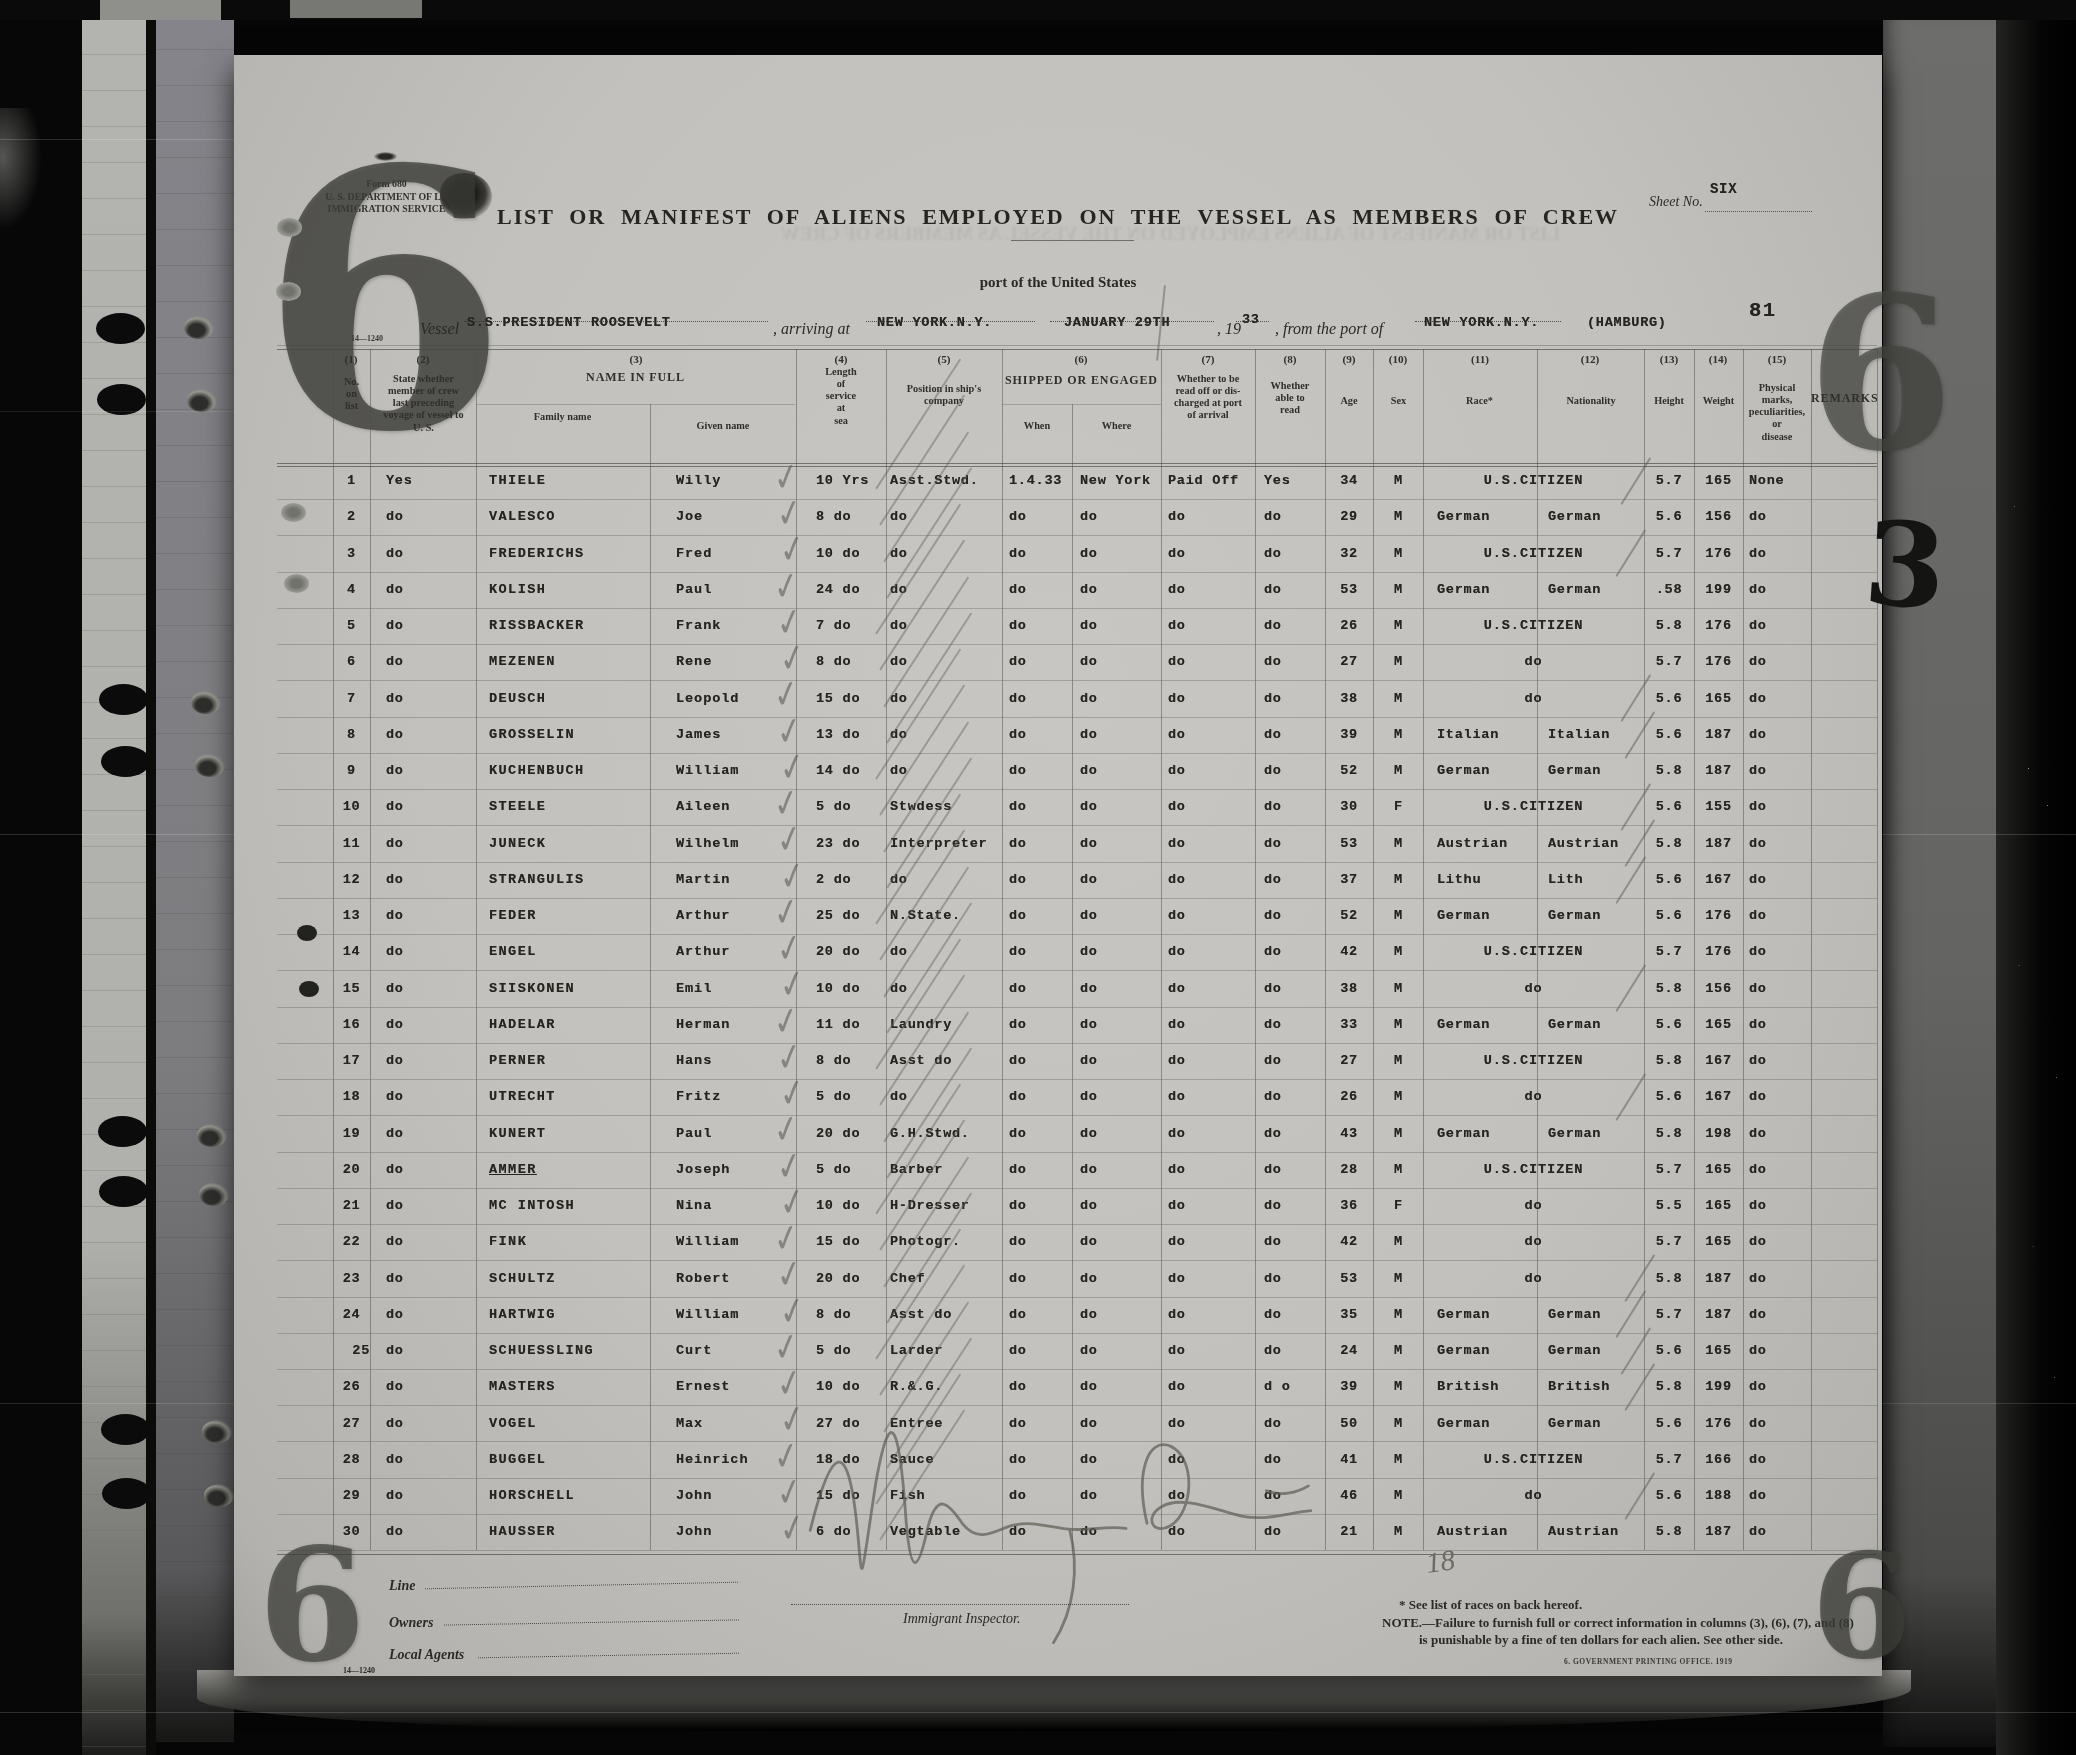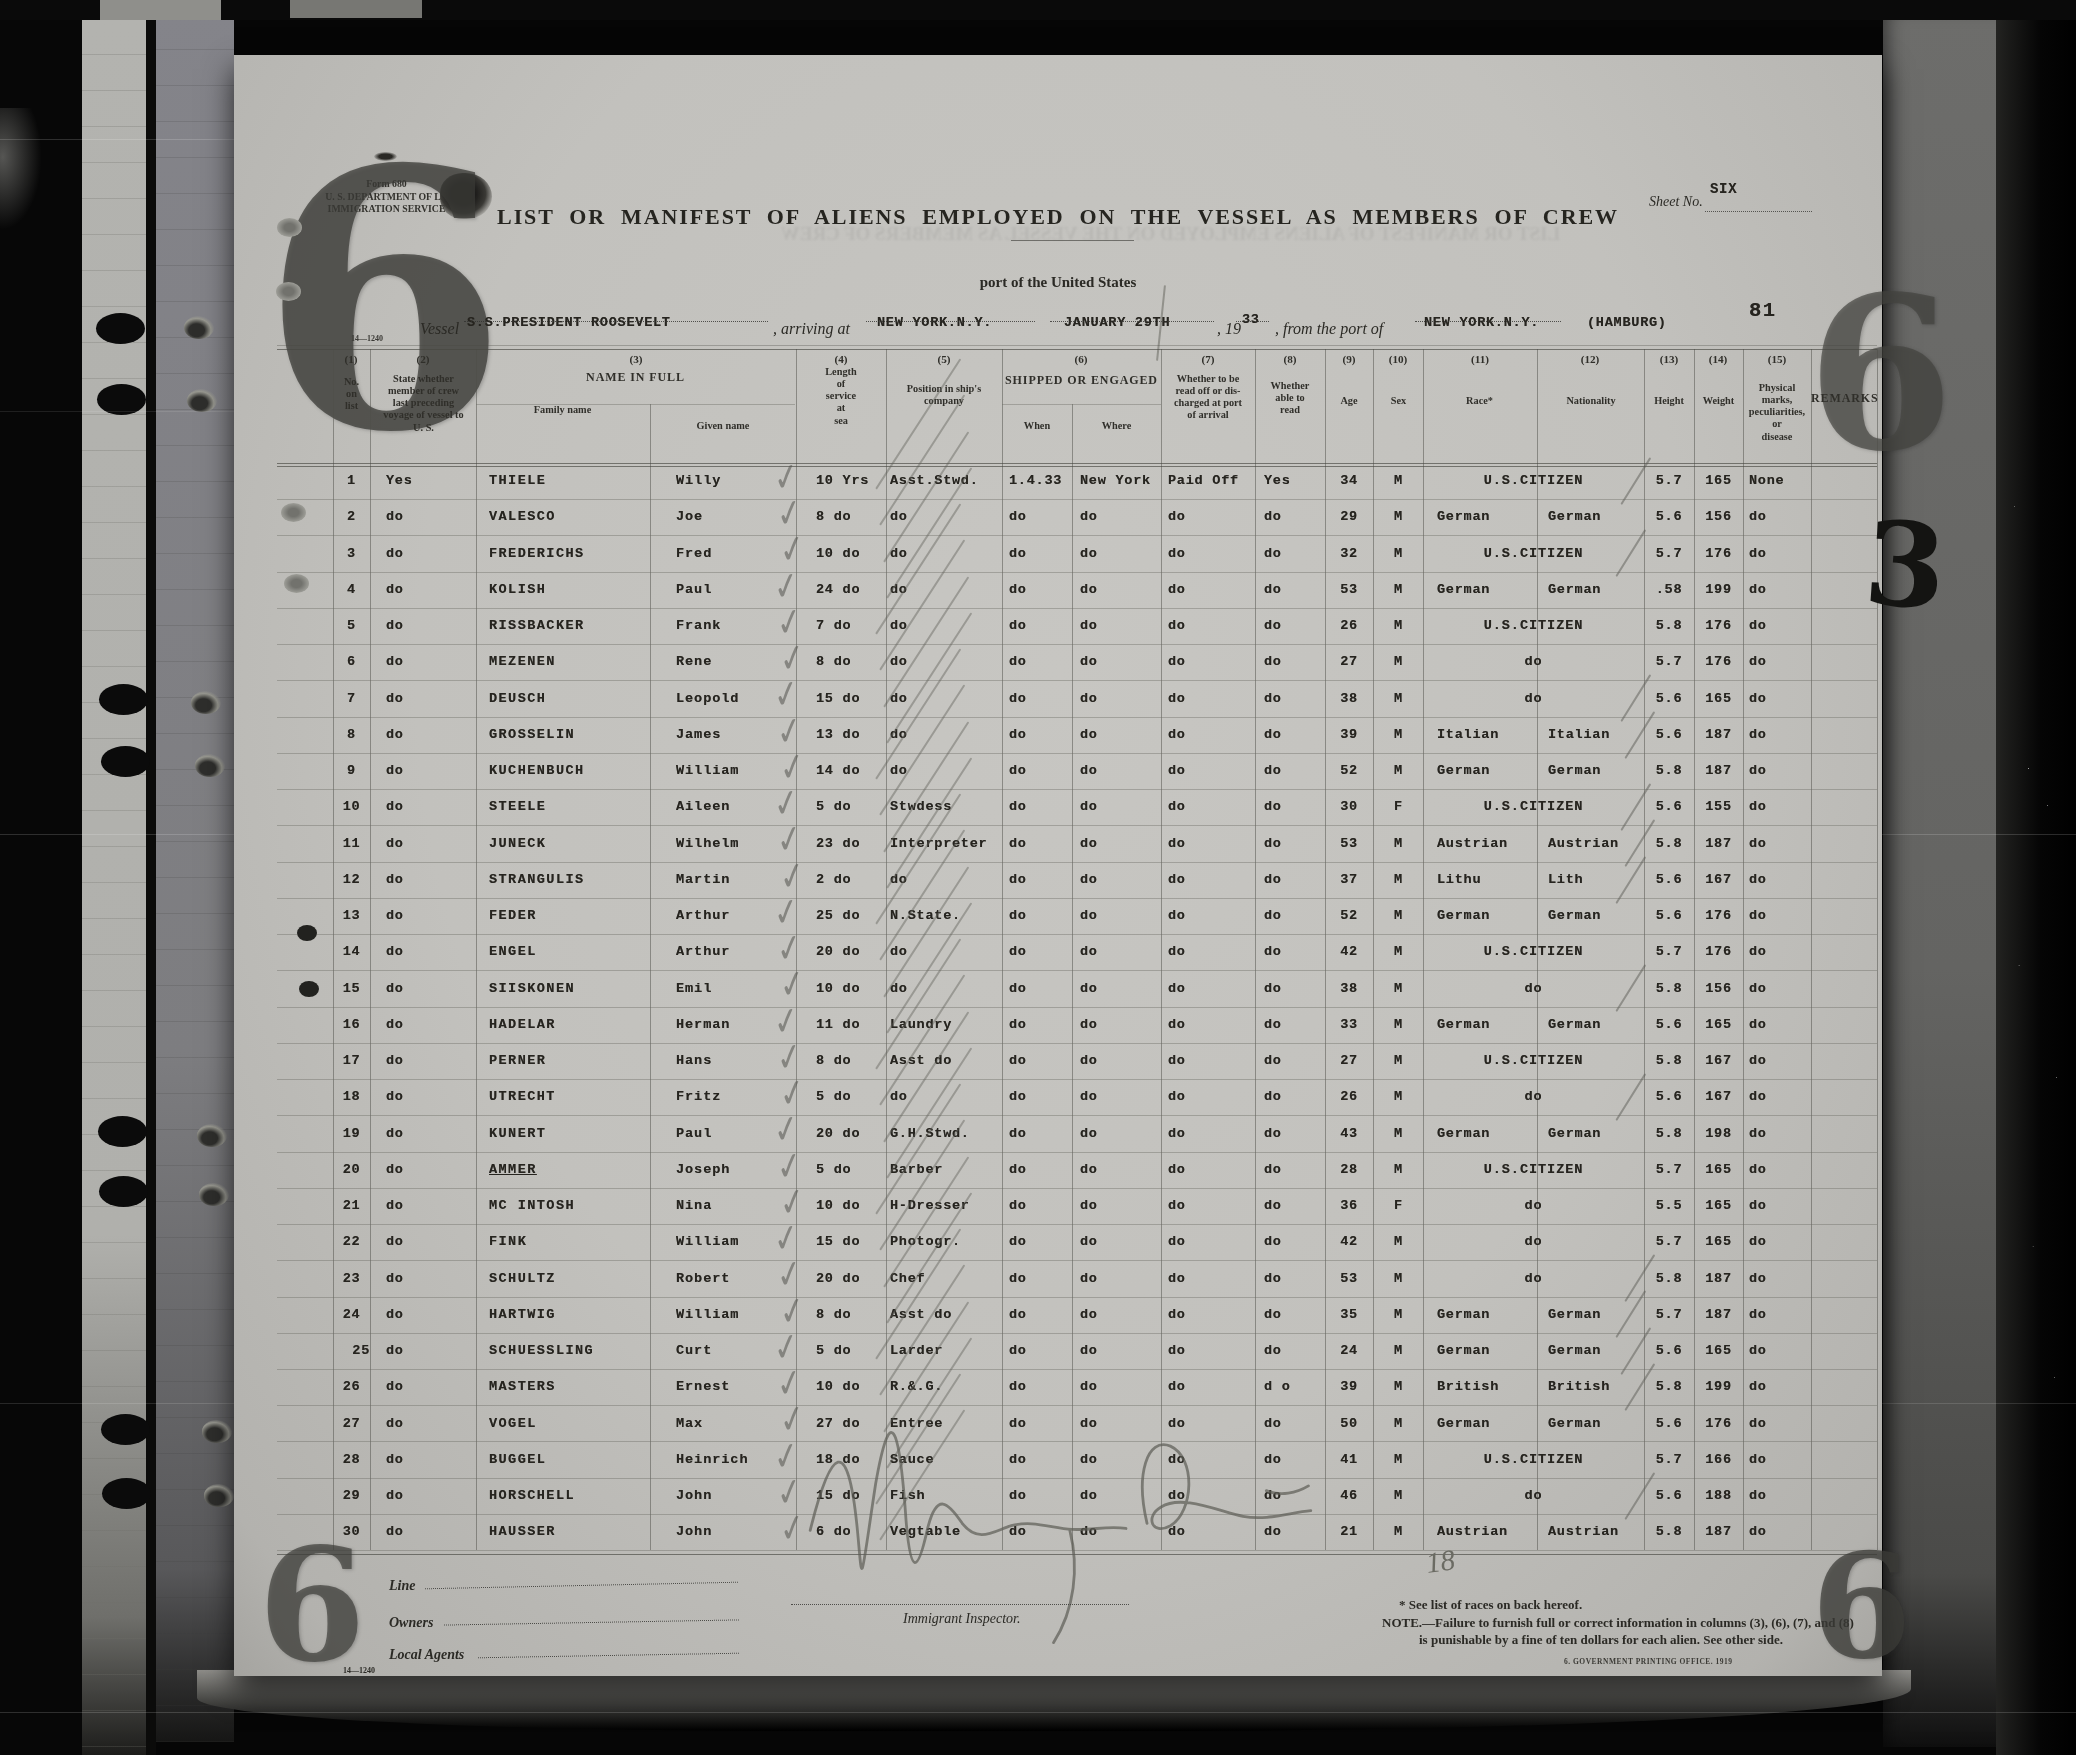--- a/index.html
+++ b/index.html
@@ -260,21 +260,21 @@
         <div class="hnum" style="left:1444px">(15)</div>
         <div class="hcell" style="left:0px;top:27px;width:37px">No.
 on
 list</div>
         <div class="hcell" style="left:37px;top:24px;width:107px">State whether
 member of crew
 last preceding
 voyage of vessel to
 U. S.</div>
         <div class="hcell hgroup" style="left:143px;top:20.6px;width:319px">NAME IN FULL</div>
-        <div class="hcell" style="left:143px;top:55px;width:173px">Family name</div>
+        <div class="hcell" style="left:143px;top:62px;width:173px">Family name</div>
         <div class="hcell" style="left:317px;top:71px;width:146px">Given name</div>
         <div class="hcell" style="left:463px;top:17px;width:90px">Length
 of
 service
 at
 sea</div>
         <div class="hcell" style="left:553px;top:34px;width:116px">Position in ship's
 company</div>
         <div class="hcell hgroup" style="left:669px;top:24px;width:159px">SHIPPED OR ENGAGED</div>
         <div class="hcell" style="left:669px;top:71px;width:70px">When</div>

